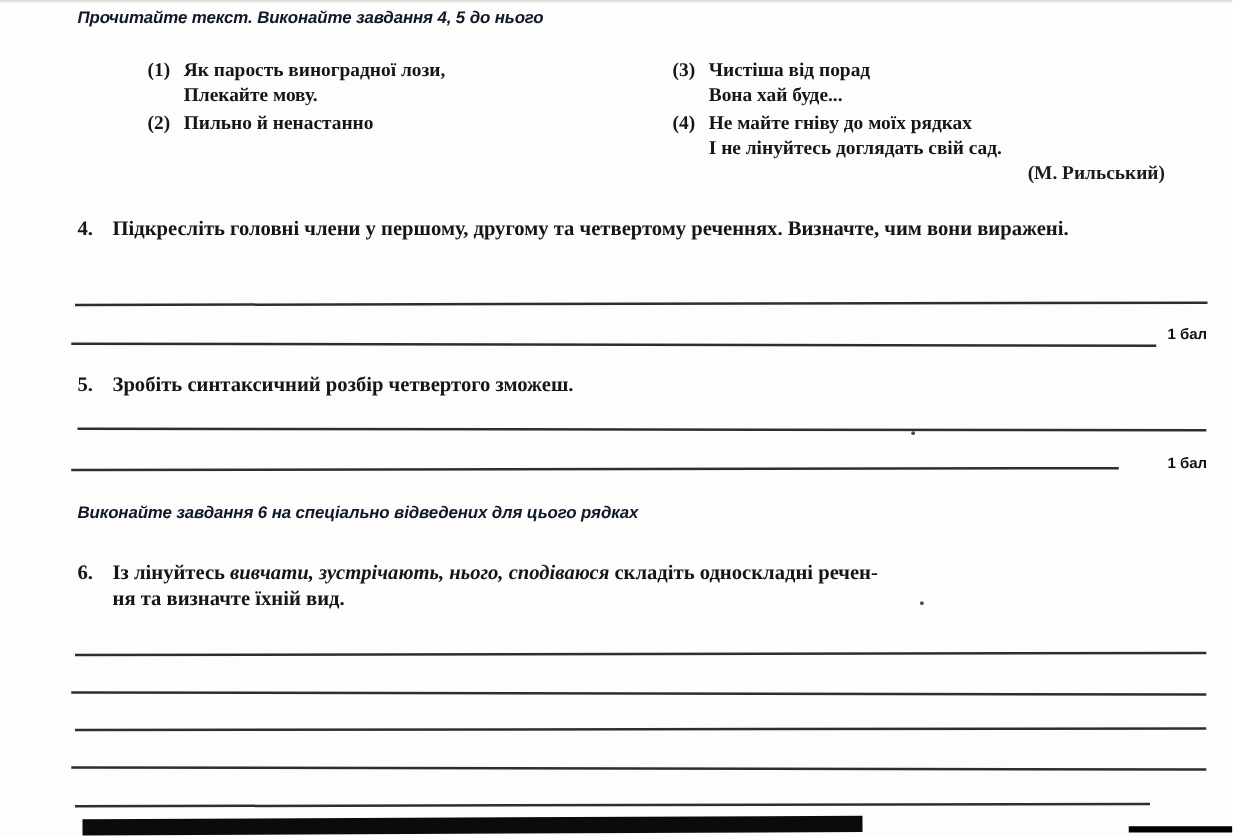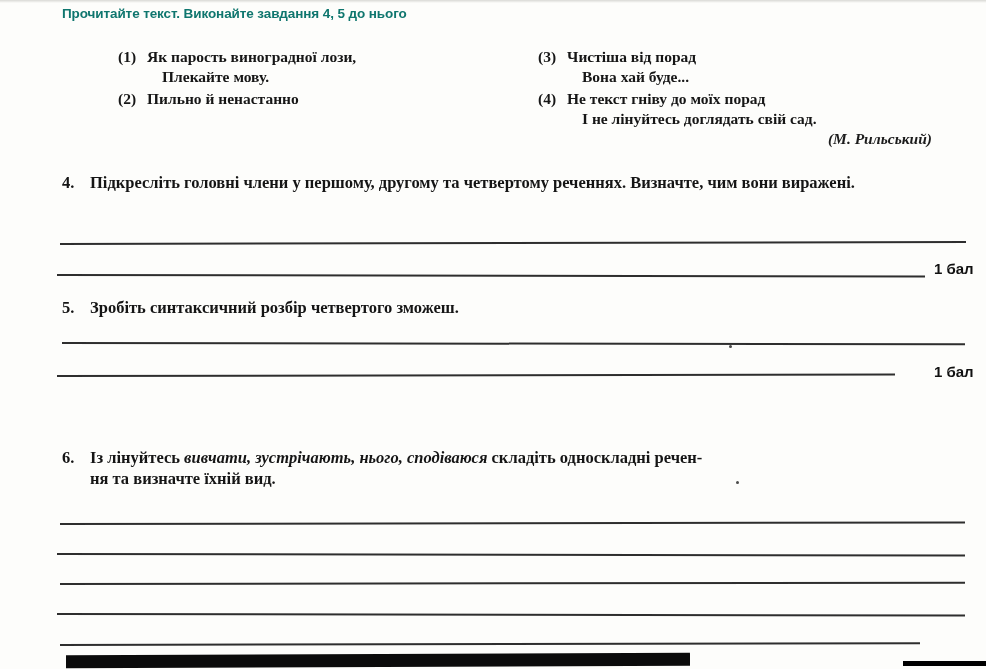--- a/index.html
+++ b/index.html
@@ -5,41 +5,42 @@
   html,body{margin:0;padding:0;background:#ffffff;}
   .page{
     position:relative;width:986px;height:669px;overflow:hidden;
     background:#fdfdfb;
     font-family:"Liberation Serif",serif;color:#1c1c1c;
   }
   .top-edge{position:absolute;top:0;left:0;right:0;height:3px;
     background:linear-gradient(#d9d9d5,rgba(255,255,255,0));}
   .hdr{
     position:absolute;font-family:"Liberation Sans",sans-serif;
-    font-weight:bold;font-size:13.5px;letter-spacing:-0.1px;color:#0f766e;
+    font-weight:bold;font-size:13.5px;letter-spacing:-0.1px;color:#0f172a;
     white-space:nowrap;
+    font-style:italic;
   }
   .poem-col{position:absolute;top:47px;font-size:15.5px;font-weight:bold;
     line-height:20px;color:#161616;}
   .poem-item{margin-bottom:2px;}
   .pline{white-space:nowrap;display:flex;}
   .pnum{width:29px;flex:none;}
-  .indent{margin-left:44px;}
+  .indent{margin-left:29px;}
   .author{
     position:absolute;top:130px;left:720px;width:212px;text-align:right;
-    font-style:italic;font-weight:bold;font-size:15.5px;white-space:nowrap;
+    font-weight:bold;font-size:15.5px;white-space:nowrap;
   }
   .task{position:absolute;left:62px;display:flex;font-weight:bold;
     font-size:16.5px;line-height:21px;color:#151515;}
   .tnum{width:28px;flex:none;}
   .ttext{display:block;}
   .it{font-style:italic;}
   .aline{position:absolute;height:1.6px;background:#2e2e2e;transform-origin:left center;}
   .score{position:absolute;font-family:"Liberation Sans",sans-serif;
-    font-weight:bold;font-size:15px;color:#111;white-space:nowrap;}
+    font-weight:bold;font-size:12px;color:#111;white-space:nowrap;}
   .bbar{position:absolute;left:66px;top:654px;width:624px;height:13px;
     background:#0b0b0b;transform:rotate(-0.25deg);}
   .score-underline{position:absolute;left:903px;top:661px;width:83px;height:5px;background:#000;}
   .speck{position:absolute;width:3px;height:3px;border-radius:50%;background:#4a4a4a;}
 </style>
 </head>
 <body>
 
 <div class="page">
 
@@ -67,21 +68,21 @@
     <div class="poem-item">
       <div class="pline">
         <span class="pnum">(3)</span>
         <span>Чистіша від порад</span>
       </div>
       <div class="pline indent">Вона хай буде...</div>
     </div>
     <div class="poem-item">
       <div class="pline">
         <span class="pnum">(4)</span>
-        <span>Не текст гніву до моїх порад</span>
+        <span>Не майте гніву до моїх рядках</span>
       </div>
       <div class="pline indent">І не лінуйтесь доглядать свій сад.</div>
     </div>
   </div>
 
   <div class="author">(М. Рильський)</div>
 
   <div class="task" style="top:172px">
     <span class="tnum">4.</span>
     <span class="ttext" style="width:805px">Підкресліть головні члени у першому, другому та четвертому реченнях. Визначте, чим вони виражені.</span>
@@ -93,20 +94,21 @@
 
   <div class="task" style="top:297px">
     <span class="tnum">5.</span>
     <span class="ttext" style="width:805px">Зробіть синтаксичний розбір четвертого зможеш.</span>
   </div>
 
   <div class="aline" style="left:62px;top:342px;width:903px;transform:rotate(0.08deg)"></div>
   <div class="aline" style="left:57px;top:375px;width:838px;transform:rotate(-0.1deg)"></div>
   <div class="score" style="left:934px;top:363px">1 бал</div>
 
+  <div class="hdr" style="left:62px;top:402px">Виконайте завдання 6 на спеціально відведених для цього рядках</div>
 
   <div class="task" style="top:447px">
     <span class="tnum">6.</span>
     <span class="ttext" style="width:840px">
       <span>Із лінуйтесь </span><span class="it">вивчати, зустрічають, нього, сподіваюся</span><span> складіть односкладні речен-</span><br>
       <span>ня та визначте їхній вид.</span>
     </span>
   </div>
 
   <div class="aline" style="left:60px;top:523px;width:905px;transform:rotate(-0.1deg)"></div>

